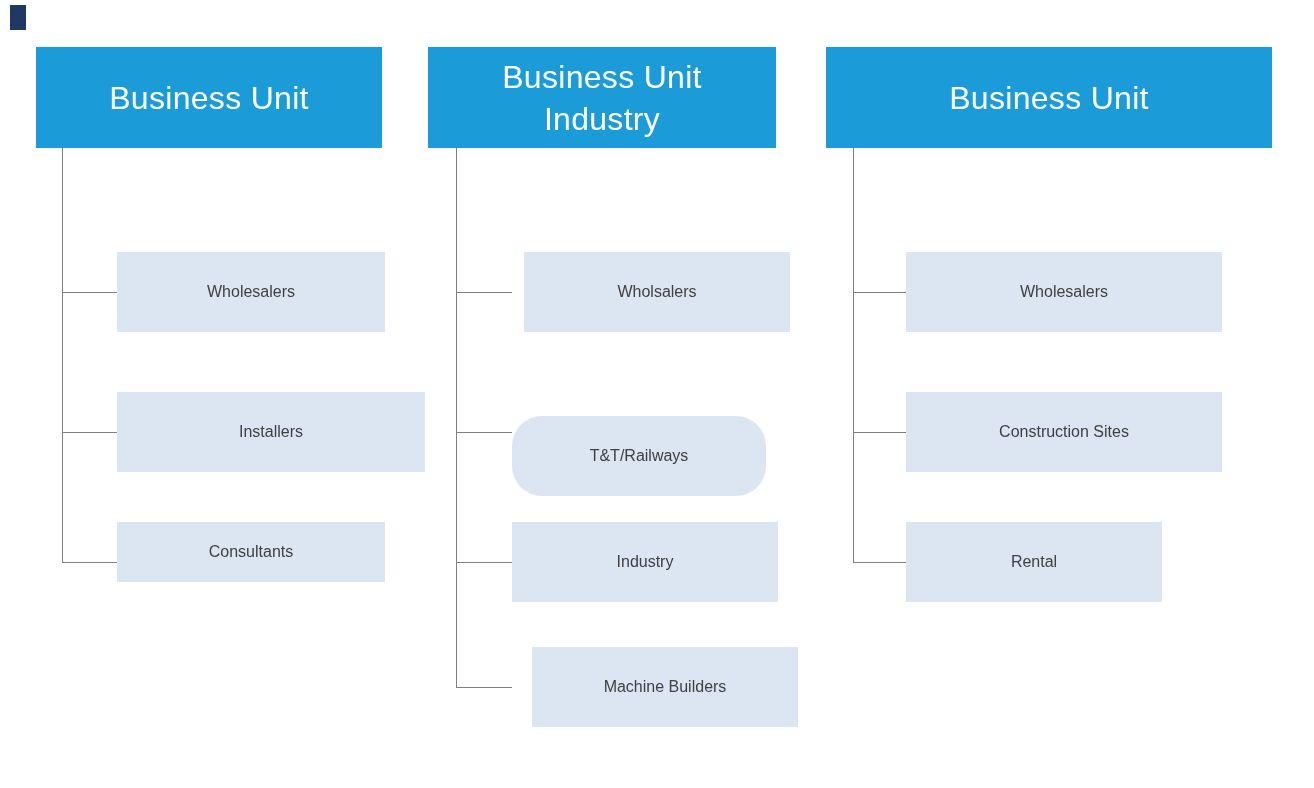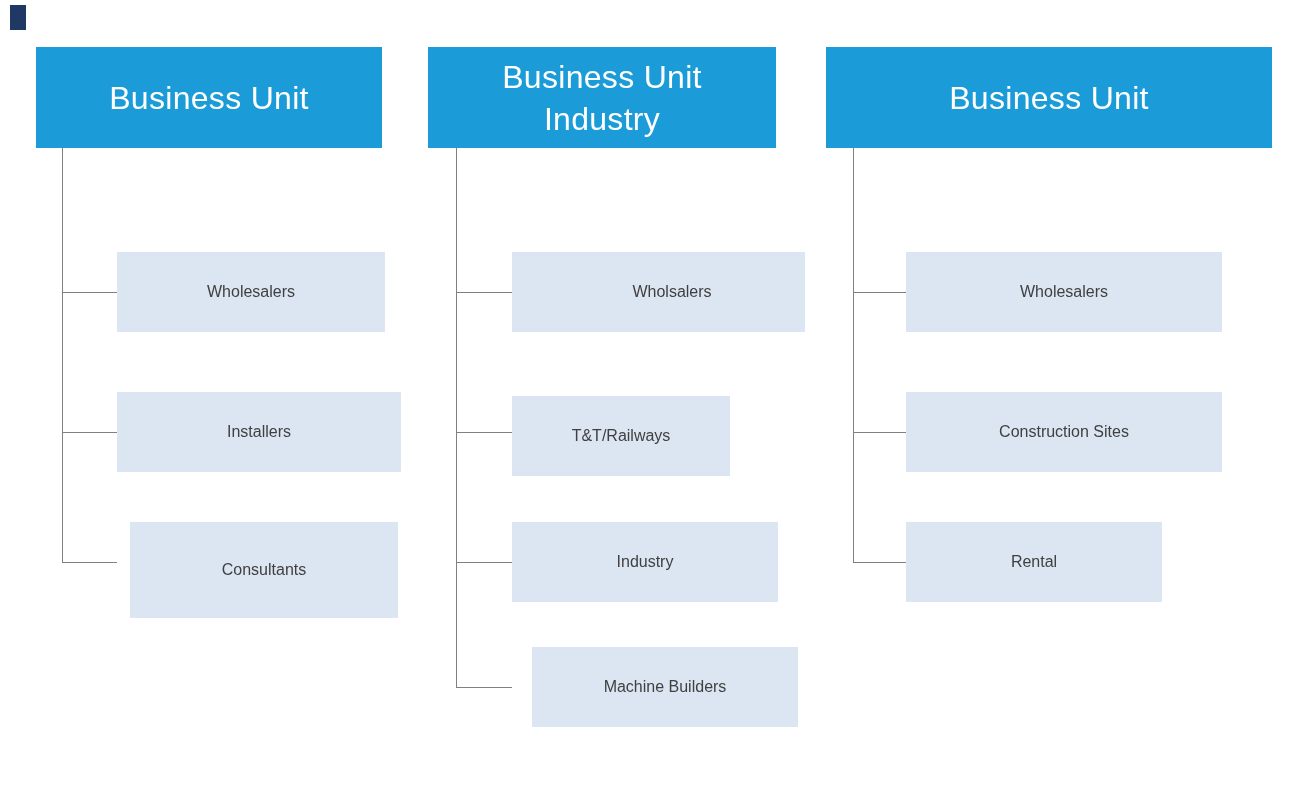--- a/index.html
+++ b/index.html
@@ -65,38 +65,38 @@
   <div id="columns-root">
       <div class="bu-header" style="left: 36px; top: 47px; width: 346px; height: 101px;">
         <span>Business Unit</span>
       </div>
       <div class="trunk" style="left: 62px; top: 148px; height: 414px;"></div>
       <div class="branch" style="left: 62px; top: 292px; width: 55px;"></div>
       <div class="child-box" style="left: 117px; top: 252px; width: 268px; height: 80px;">
         <span>Wholesalers</span>
       </div>
       <div class="branch" style="left: 62px; top: 432px; width: 55px;"></div>
-      <div class="child-box" style="left: 117px; top: 392px; width: 284px; height: 80px; text-align: right;">
+      <div class="child-box" style="left: 117px; top: 392px; width: 308px; height: 80px; text-align: right;">
         <span>Installers</span>
       </div>
       <div class="branch" style="left: 62px; top: 562px; width: 55px;"></div>
-      <div class="child-box" style="left: 130px; top: 522px; width: 268px; height: 96px;">
+      <div class="child-box" style="left: 117px; top: 522px; width: 268px; height: 60px;">
         <span>Consultants</span>
       </div>
       <div class="bu-header" style="left: 428px; top: 47px; width: 348px; height: 101px;">
         <span>Business Unit</span>
         <span>Industry</span>
       </div>
       <div class="trunk" style="left: 456px; top: 148px; height: 539px;"></div>
       <div class="branch" style="left: 456px; top: 292px; width: 56px;"></div>
-      <div class="child-box" style="left: 512px; top: 252px; width: 266px; height: 80px; padding-left: 27px;">
+      <div class="child-box" style="left: 524px; top: 252px; width: 266px; height: 80px;">
         <span>Wholsalers</span>
       </div>
       <div class="branch" style="left: 456px; top: 432px; width: 56px;"></div>
-      <div class="child-box" style="left: 512px; top: 396px; width: 218px; height: 80px;">
+      <div class="child-box" style="left: 512px; top: 416px; width: 254px; height: 80px; border-radius: 30px;">
         <span>T&amp;T/Railways</span>
       </div>
       <div class="branch" style="left: 456px; top: 562px; width: 56px;"></div>
       <div class="child-box" style="left: 512px; top: 522px; width: 266px; height: 80px;">
         <span>Industry</span>
       </div>
       <div class="branch" style="left: 456px; top: 687px; width: 56px;"></div>
       <div class="child-box" style="left: 532px; top: 647px; width: 266px; height: 80px;">
         <span>Machine Builders</span>
       </div>

